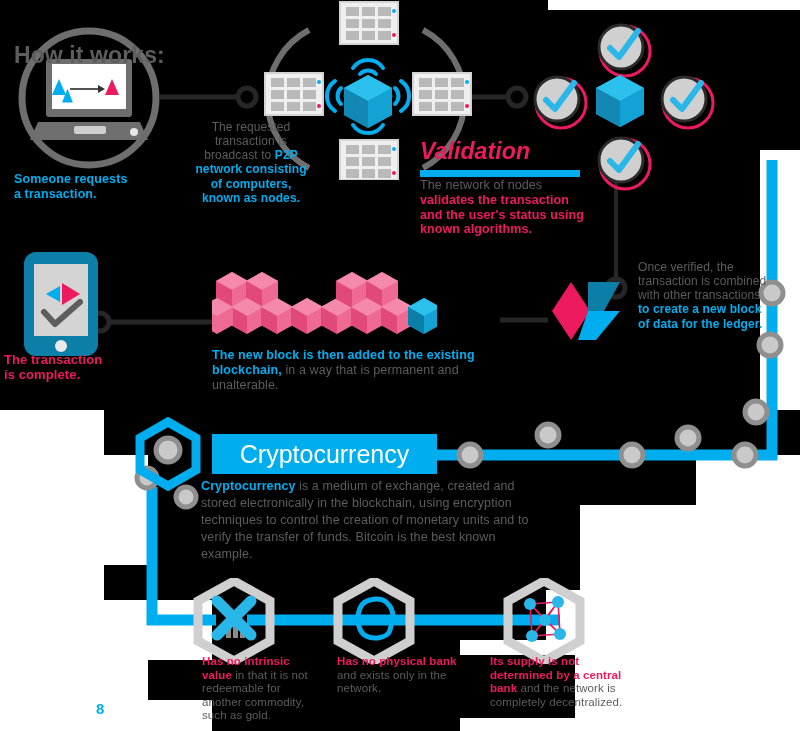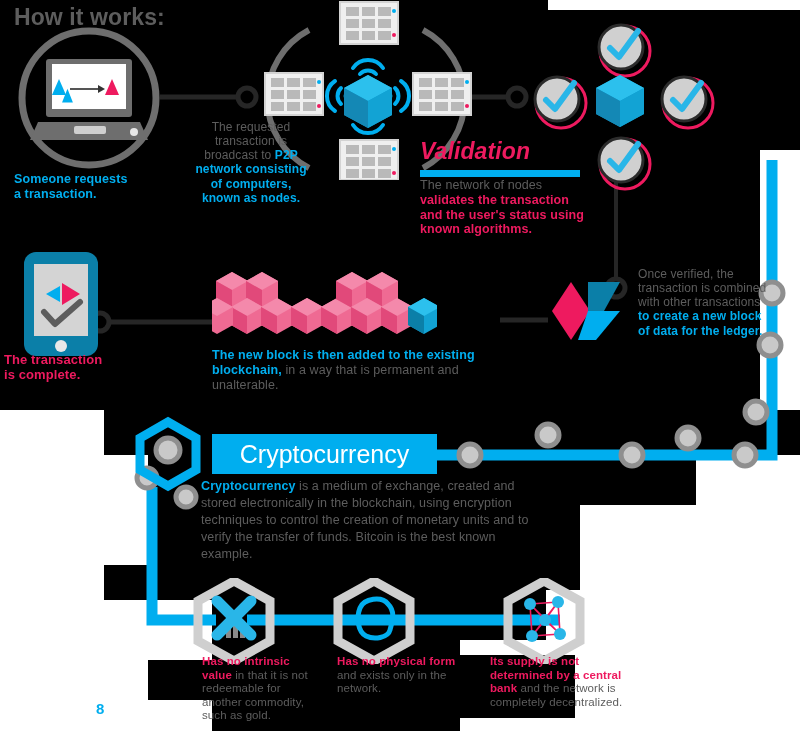--- a/index.html
+++ b/index.html
@@ -3,21 +3,21 @@
 <meta charset="utf-8">
 <style>
   html,body{margin:0;padding:0;background:#ffffff;}
   body{width:800px;height:731px;position:relative;overflow:hidden;
        font-family:"Liberation Sans","DejaVu Sans",sans-serif;}
   #stage{position:absolute;inset:0;width:800px;height:731px;}
   .layer{position:absolute;inset:0;width:800px;height:731px;}
   .txt{position:absolute;line-height:1.18;letter-spacing:.1px;}
   .pink{color:#ee1a5f;}
   .cyan{color:#00aeef;}
-  .grey{color:#5d5d5d;}
+  .grey{color:#5d5d5d;margin-top:38px;}
   .b{font-weight:bold;}
   .hdr{font-weight:bold;}
   svg{display:block;}
 </style>
 </head>
 <body>
 
 <div id="stage">
 
   <svg class="layer" viewBox="0 0 800 731">
@@ -341,42 +341,42 @@
     <span class="grey">The requested transaction is broadcast to </span><span class="cyan b">P2P network consisting of computers, known as nodes.</span>
   </div>
 
   <div class="txt pink hdr" style="left:420px;top:138px;font-size:23px;font-style:italic;">Validation</div>
   <div style="position:absolute;left:420px;top:170px;width:160px;height:7px;background:#00aeef;"></div>
   <div class="txt" style="left:420px;top:178px;width:168px;font-size:12.5px;">
     <span class="grey">The network of nodes </span><span class="pink b">validates the transaction and the user's status using known algorithms.</span>
   </div>
 
 
-  <div class="txt" style="left:638px;top:267px;width:132px;font-size:12px;">
+  <div class="txt" style="left:638px;top:260px;width:132px;font-size:12px;">
     <span class="grey">Once verified, the transaction is combined with other transactions </span><span class="cyan b">to create a new block of data for the ledger.</span>
   </div>
 
   <div class="txt" style="left:212px;top:348px;width:268px;font-size:12.5px;">
     <span class="cyan b">The new block is then added to the existing blockchain,</span><span class="grey"> in a way that is permanent and unalterable.</span>
   </div>
 
   <div class="txt" style="left:4px;top:352px;width:130px;font-size:13px;font-weight:bold;">
     <div class="pink">The transaction</div>
     <div class="pink">is complete.</div>
   </div>
 
   <div class="txt" style="left:201px;top:478px;width:330px;font-size:12.5px;line-height:1.35;">
     <span class="cyan b">Cryptocurrency</span><span class="grey"> is a medium of exchange, created and stored electronically in the blockchain, using encryption techniques to control the creation of monetary units and to verify the transfer of funds. Bitcoin is the best known example.</span>
   </div>
 
   <div class="txt" style="left:202px;top:655px;width:120px;font-size:11.5px;">
     <span class="pink b">Has no intrinsic value</span><span class="grey"> in that it is not redeemable for another commodity, such as gold.</span>
   </div>
   <div class="txt" style="left:337px;top:655px;width:120px;font-size:11.5px;">
-    <span class="pink b">Has no physical form</span><span class="grey"> and exists only in the network.</span>
+    <span class="pink b">Has no physical bank</span><span class="grey"> and exists only in the network.</span>
   </div>
   <div class="txt" style="left:490px;top:655px;width:150px;font-size:11.5px;">
     <span class="pink b">Its supply is not determined by a central bank</span><span class="grey"> and the network is completely decentralized.</span>
   </div>
 
   <div class="txt cyan b" style="left:96px;top:700px;font-size:15px;">8</div>
 
 </div>
 
 </body></html>

